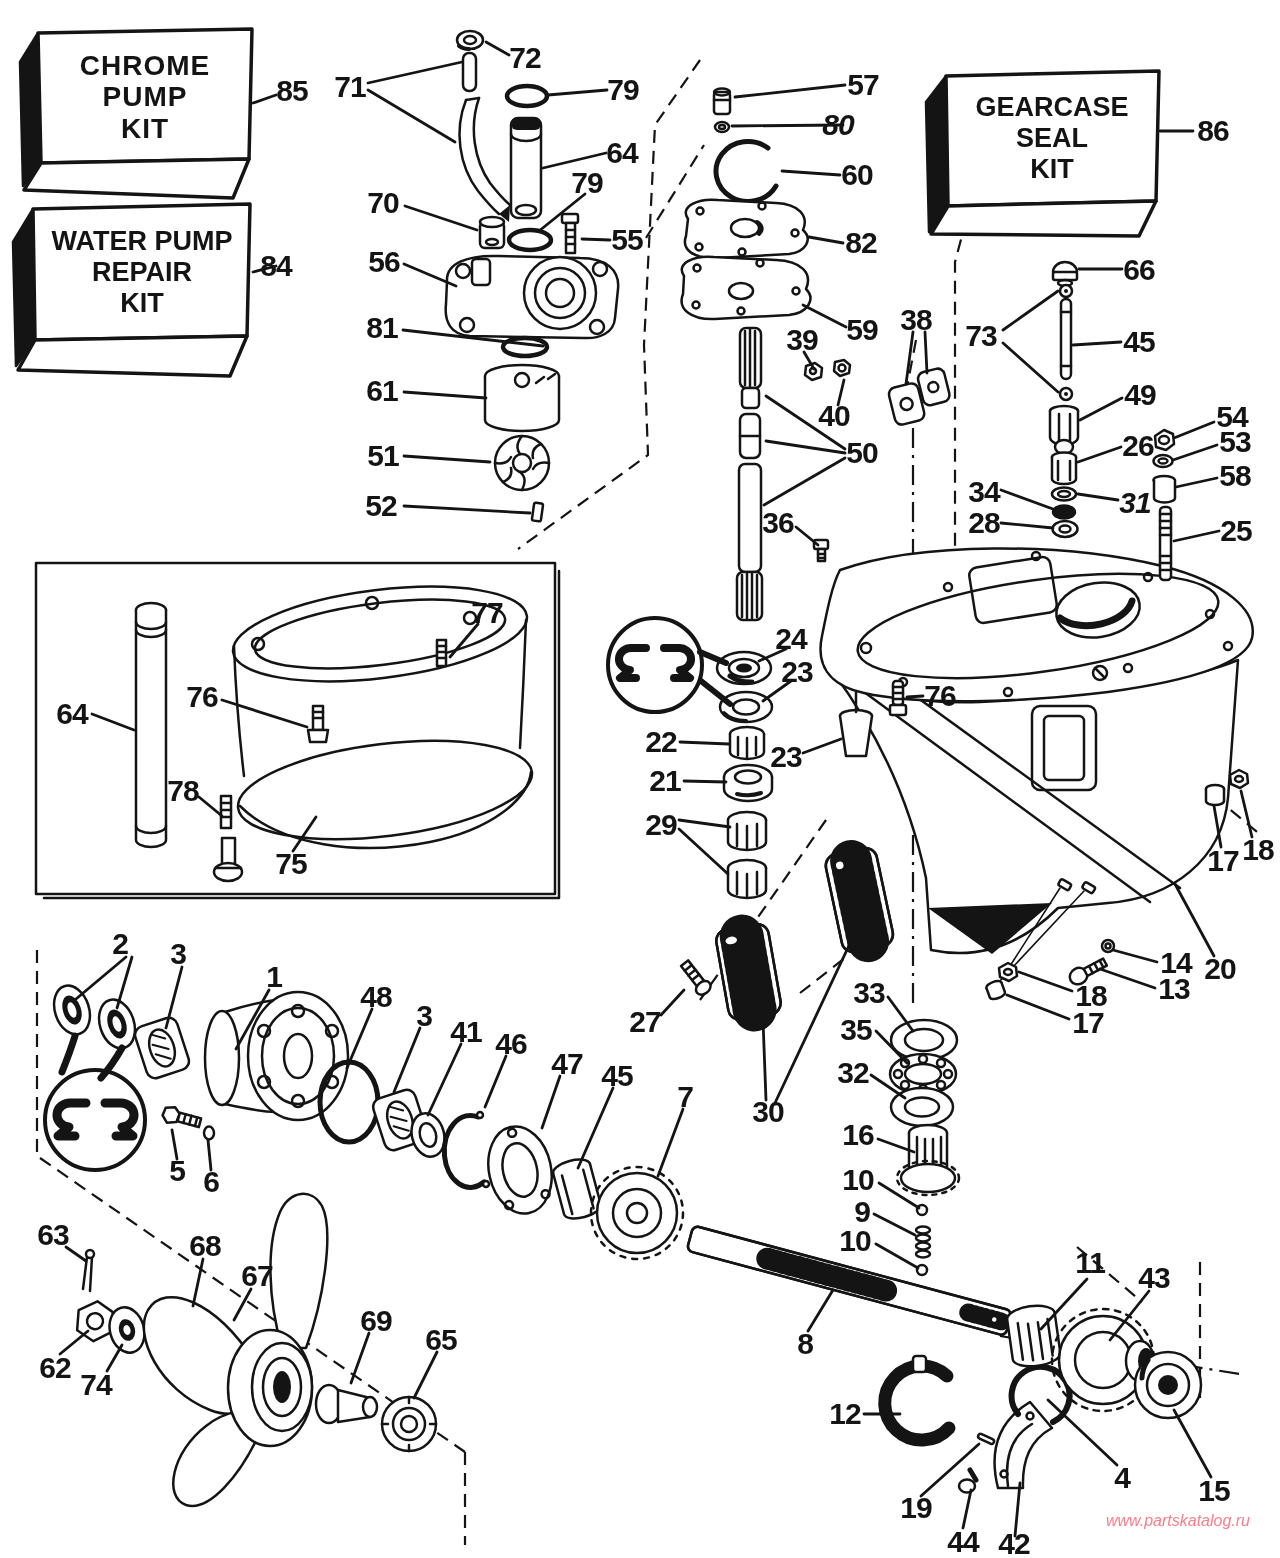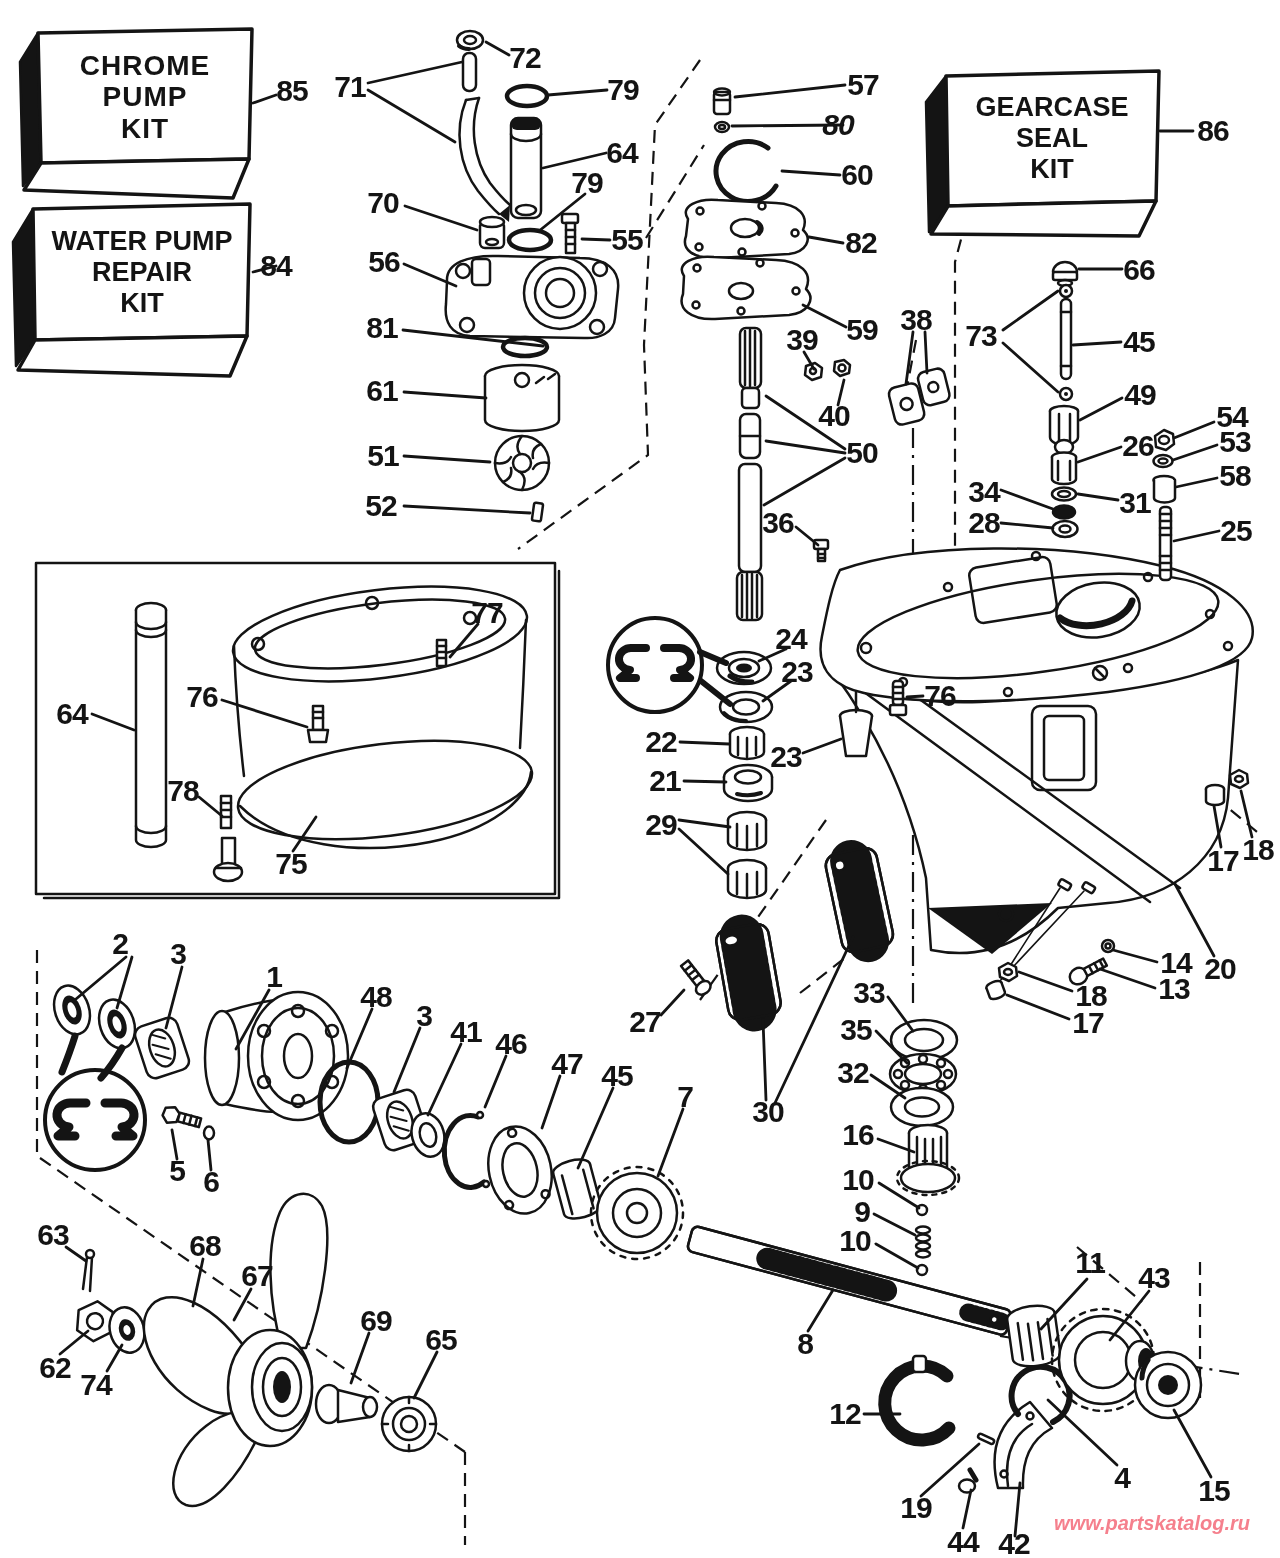--- a/index.html
+++ b/index.html
@@ -8,21 +8,21 @@
   .stage svg{position:absolute;left:0;top:0}
   .callout{position:absolute;transform:translate(-50%,-50%);font-weight:bold;font-size:30px;
            letter-spacing:-1px;white-space:nowrap;line-height:1}
   .kit-text{position:absolute;text-align:center;font-weight:bold;white-space:pre-line}
   #kit-chrome{left:42px;top:50px;width:206px;font-size:28px;line-height:1.12;letter-spacing:1px}
   #kit-water{left:36px;top:226px;width:212px;font-size:27px;line-height:1.14}
   #kit-gearcase{left:950px;top:92px;width:204px;font-size:27px;line-height:1.14}
   .inset-title{position:absolute;left:62px;top:565px;width:468px;text-align:center;
                font-weight:bold;font-size:21px;letter-spacing:.5px}
   .watermark{position:absolute;left:1030px;top:1512px;width:220px;text-align:right;
-             font-weight:bold;font-style:italic;font-size:20px}
+             font-weight:normal;font-style:italic;font-size:16px}
   .leader{stroke:#141414;stroke-width:2.8;fill:none;stroke-linecap:round}
   .dash{stroke:#141414;stroke-width:2.2;fill:none;stroke-dasharray:13 8}
   .dashdot{stroke:#141414;stroke-width:2.2;fill:none;stroke-dasharray:20 7 3 7}
 </style>
 </head>
 <body>
 
 <div class="stage">
 
 <svg width="1280" height="1558" viewBox="0 0 1280 1558">
@@ -767,21 +767,21 @@
       <div class="callout" style="left: 916px; top: 320px;">38</div>
       <div class="callout" style="left: 981px; top: 336px;">73</div>
       <div class="callout" style="left: 1139px; top: 270px;">66</div>
       <div class="callout" style="left: 1139px; top: 342px;">45</div>
       <div class="callout" style="left: 1213px; top: 131px;">86</div>
       <div class="callout" style="left: 1140px; top: 395px;">49</div>
       <div class="callout" style="left: 1232px; top: 417px;">54</div>
       <div class="callout" style="left: 1138px; top: 446px;">26</div>
       <div class="callout" style="left: 1235px; top: 442px;">53</div>
       <div class="callout" style="left: 1235px; top: 476px;">58</div>
-      <div class="callout" style="left: 1135px; top: 503px;">31</div>
+      <div class="callout" style="left: 1135px; top: 503px; font-style: italic;">31</div>
       <div class="callout" style="left: 984px; top: 492px;">34</div>
       <div class="callout" style="left: 984px; top: 523px;">28</div>
       <div class="callout" style="left: 1236px; top: 531px;">25</div>
       <div class="callout" style="left: 791px; top: 639px;">24</div>
       <div class="callout" style="left: 797px; top: 672px;">23</div>
       <div class="callout" style="left: 661px; top: 742px;">22</div>
       <div class="callout" style="left: 665px; top: 781px;">21</div>
       <div class="callout" style="left: 661px; top: 825px;">29</div>
       <div class="callout" style="left: 786px; top: 757px;">23</div>
       <div class="callout" style="left: 940px; top: 696px;">76</div>

